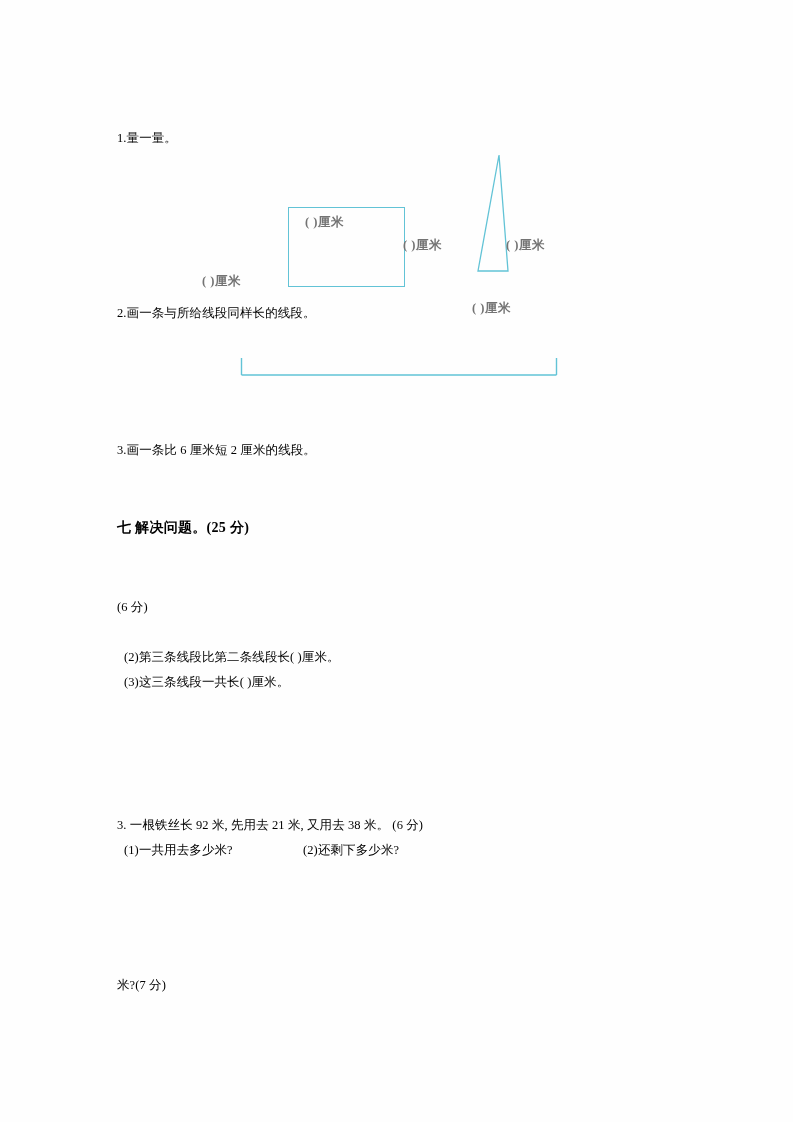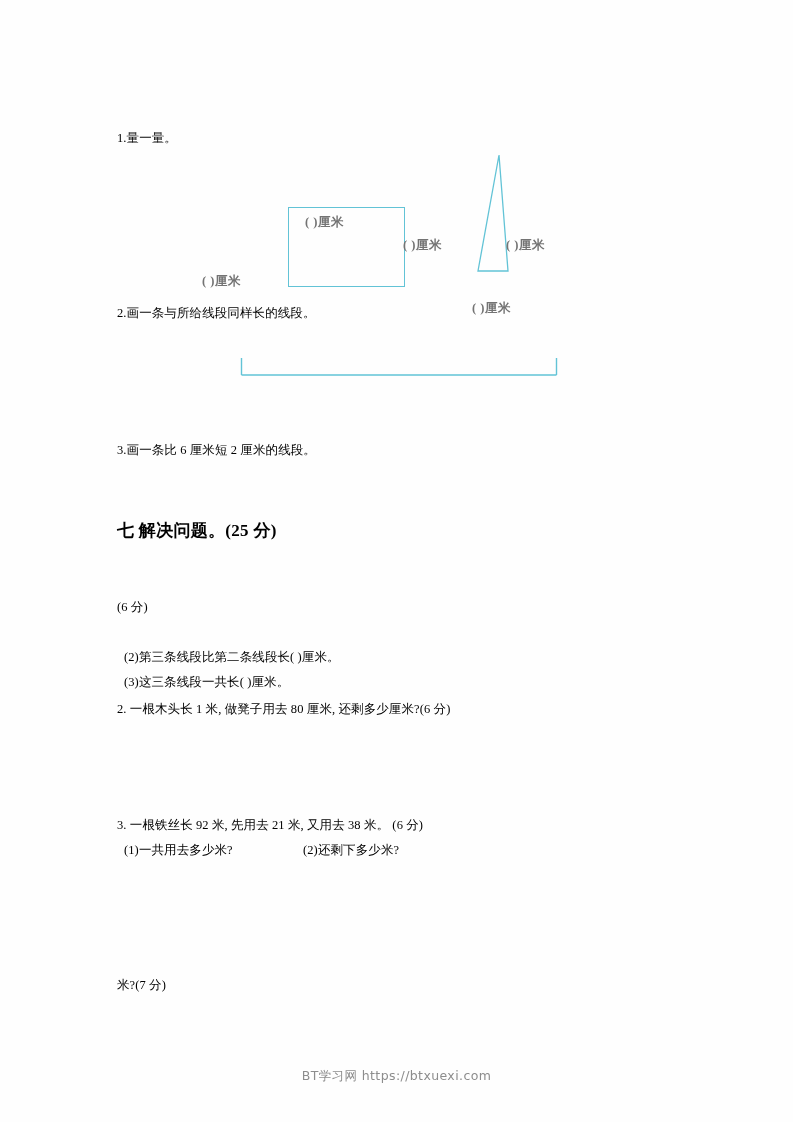--- a/index.html
+++ b/index.html
@@ -28,21 +28,21 @@
     position: absolute;
     font-size: 12.5px;
     line-height: 21px;
     letter-spacing: 0.1px;
     color: #000000;
     white-space: nowrap;
   }
 
   .section-head {
     position: absolute;
-    font-size: 17px;
+    font-size: 14px;
     font-weight: bold;
     letter-spacing: 0.3px;
     color: #000;
     white-space: nowrap;
   }
 
   
   .fig-label {
     position: absolute;
     font-size: 12.5px;
@@ -110,23 +110,21 @@
   </div>
 
   <div class="qtext" style="left:117px; top:440px;">3.画一条比 6 厘米短 2 厘米的线段。</div>
 
   <div class="section-head" style="left:117px; top:519px;">七  解决问题。(25 分)</div>
 
   <div class="qtext" style="left:117px; top:597px;">(6 分)</div>
   <div class="qtext" style="left:124px; top:647px;">(2)第三条线段比第二条线段长(     )厘米。</div>
   <div class="qtext" style="left:124px; top:672px;">(3)这三条线段一共长(     )厘米。</div>
 
-  <div class="qtext" style="left:117px; top:699px;">2. 一根木头长 1 米, 做凳子用去 80 厘米, 还剩多少厘米?(6 分)</div>
 
   <div class="qtext" style="left:117px; top:815px;">3. 一根铁丝长 92 米, 先用去 21 米, 又用去 38 米。 (6 分)</div>
   <div class="qtext" style="left:124px; top:840px;">(1)一共用去多少米?</div>
   <div class="qtext" style="left:303px; top:840px;text-align:right;">(2)还剩下多少米?</div>
 
   <div class="qtext" style="left:117px; top:975px;">米?(7 分)</div>
 
-  <div class="footer" style="top:1068px;">BT学习网 https://btxuexi.com</div>
 
 </div>
 
 </body></html>

